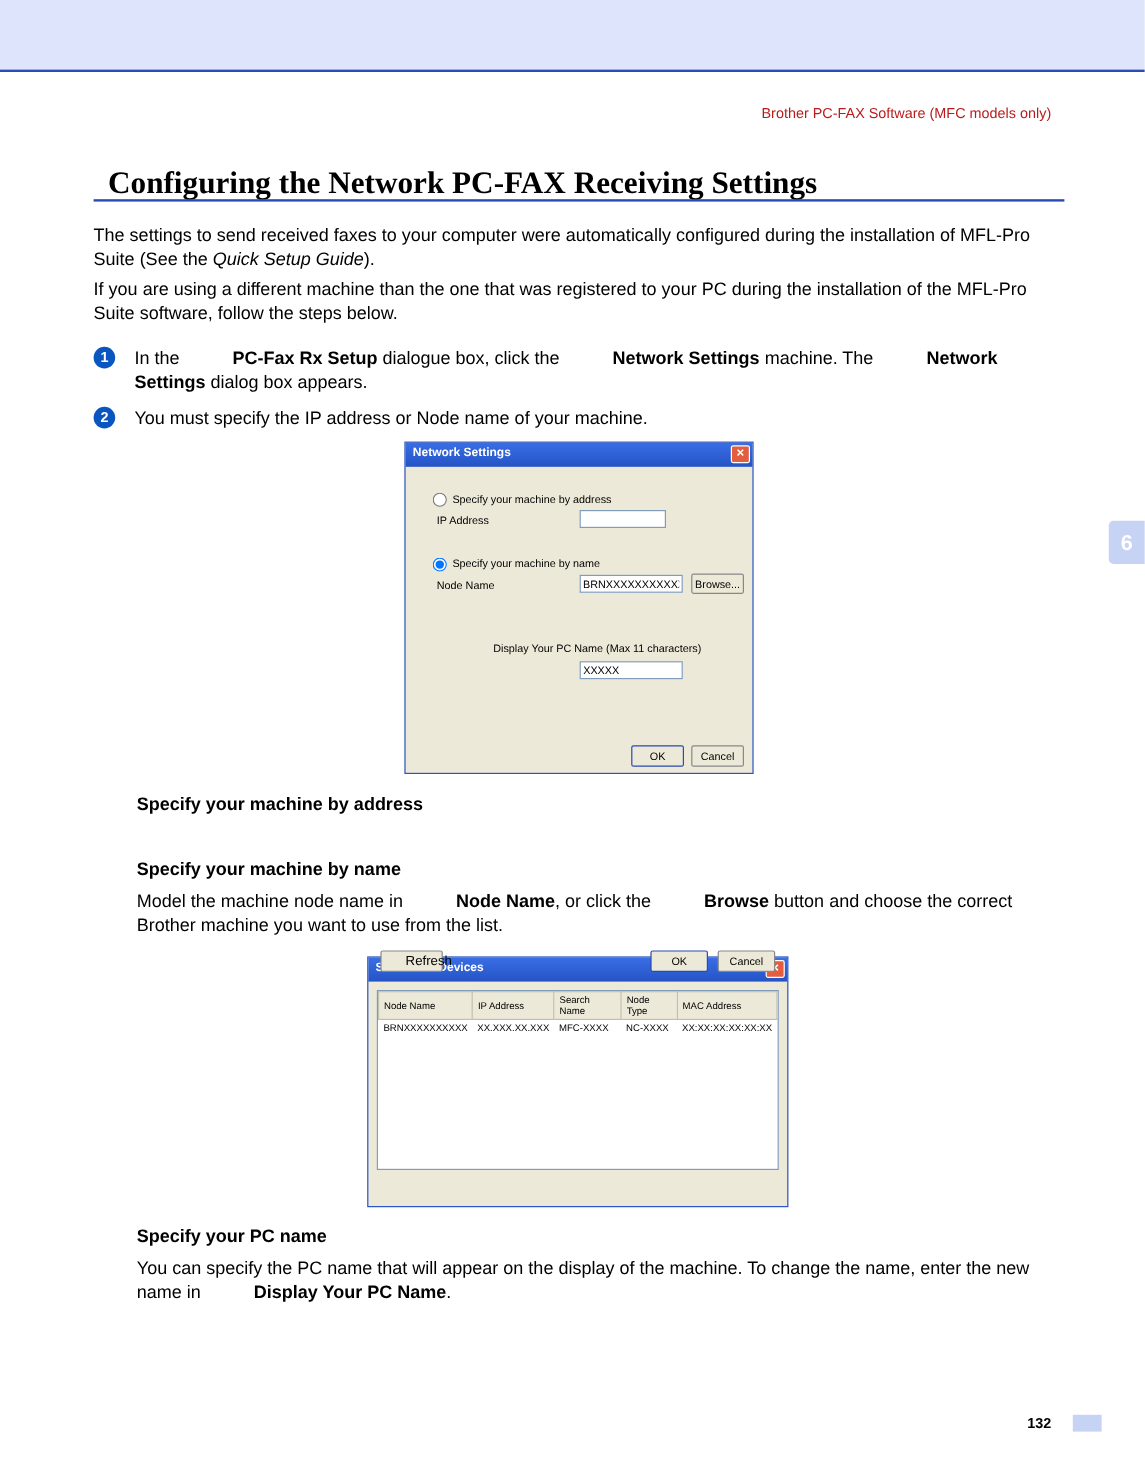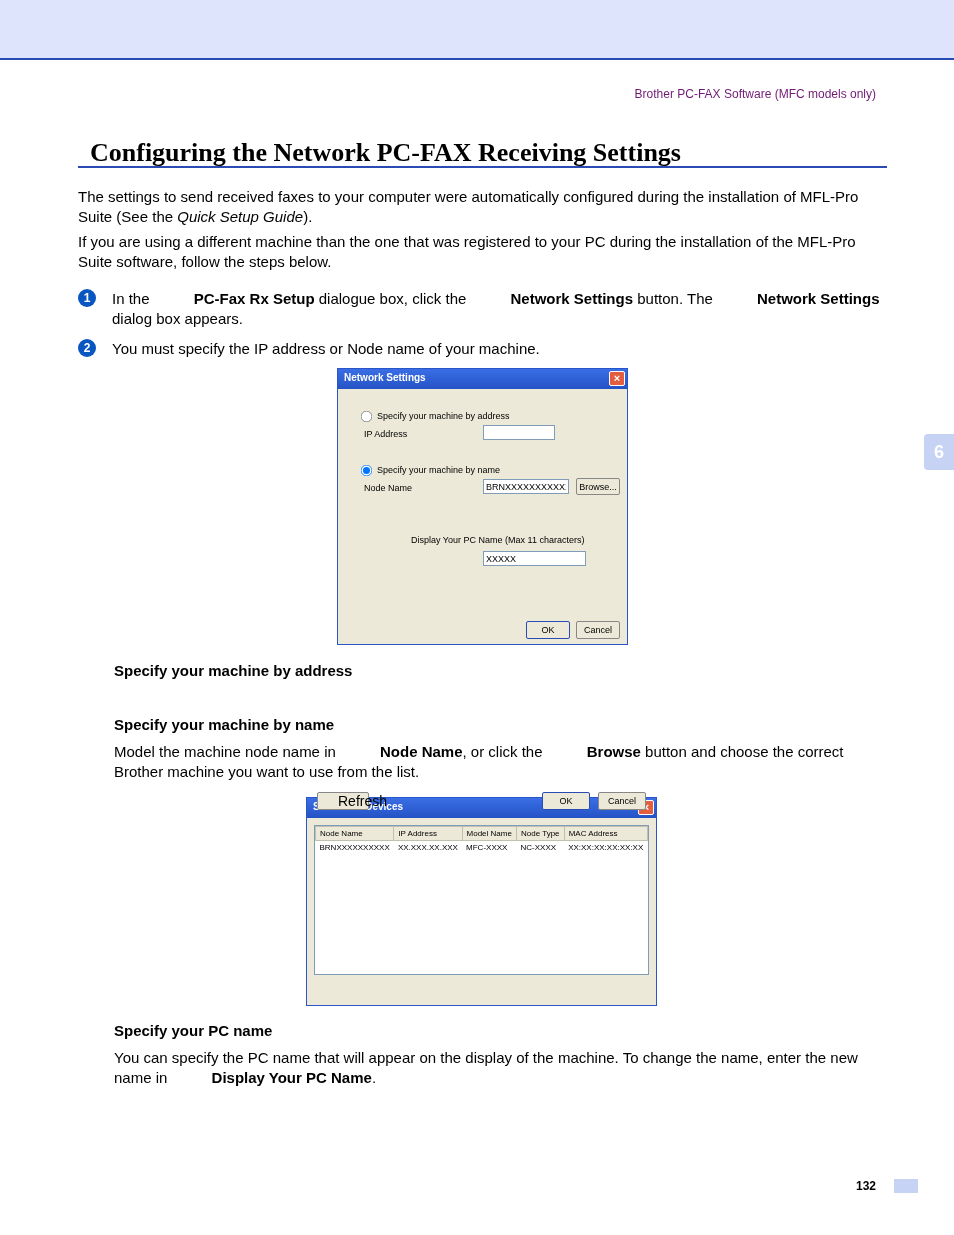--- a/index.html
+++ b/index.html
@@ -2,21 +2,21 @@
 <html><head>
 <meta charset="utf-8">
 <style>
   * { box-sizing: border-box; margin: 0; padding: 0; }
   html, body { width: 954px; background: #fff; font-family: Arial, Helvetica, sans-serif; color: #000; }
   .page { position: relative; width: 954px; height: 1235px; }
 
   .top-band { position: absolute; left: 0; top: 0; width: 954px; height: 58px; background: #dde4fb; }
   .blue-rule { position: absolute; left: 0; top: 58px; width: 954px; height: 2px; background: #2a4ab4; }
 
-  .header-text { position: absolute; right: 78px; top: 87px; font-size: 12px; color: #701a75; }
+  .header-text { position: absolute; right: 78px; top: 87px; font-size: 12px; color: #b91c1c; }
 
   .h1 { position: absolute; left: 90px; top: 138px; font-size: 26px; font-weight: bold; font-family: Liberation Serif, serif; }
   .h1-rule { position: absolute; left: 78px; top: 166px; width: 809px; height: 2px; background: #2a4ab4; }
 
   .p { position: absolute; left: 78px; font-size: 15px; line-height: 20px; width: 809px; }
   .p-intro1 { top: 187px; }
   .p-intro2 { top: 232px; }
 
   .step { position: absolute; left: 78px; width: 809px; }
   .step-badge { position: absolute; left: 0; top: 0; width: 18px; height: 18px; border-radius: 50%; background: #0a56c0; color: #fff; font-size: 12px; font-weight: bold; text-align: center; line-height: 18px; }
@@ -34,39 +34,39 @@
   .dlg1 .radio { position: absolute; left: 22px; }
   .dlg1 .r1 { top: 21px; }
   .dlg1 .r2 { top: 75px; }
   .dlg1 input[type=radio] { transform: scale(0.9); vertical-align: middle; margin-right: 4px; }
   .dlg1 .lbl-ip { position: absolute; left: 26px; top: 40px; }
   .dlg1 .inp-ip { position: absolute; left: 145px; top: 36px; width: 72px; height: 15px; background: #fff; border: 1px solid #7f9db9; padding: 0 2px; font-size: 9px; }
   .dlg1 .lbl-node { position: absolute; left: 26px; top: 94px; }
   .dlg1 .inp-node { position: absolute; left: 145px; top: 90px; width: 86px; height: 15px; background: #fff; border: 1px solid #7f9db9; padding: 0 2px; font-size: 9px; }
   .dlg1 .btn-browse { position: absolute; left: 238px; top: 89px; width: 44px; height: 17px; font-size: 9px; background: #ece9d8; border: 1px solid #888; border-radius: 2px; }
   .dlg1 .lbl-pcname { position: absolute; left: 73px; top: 146px; }
-  .dlg1 .inp-pcname { position: absolute; left: 145px; top: 162px; width: 103px; height: 15px; background: #fff; border: 1px solid #7f9db9; padding: 0 2px; font-size: 9px; }
+  .dlg1 .inp-pcname { position: absolute; left: 145px; top: 162px; width: 86px; height: 15px; background: #fff; border: 1px solid #7f9db9; padding: 0 2px; font-size: 9px; }
   .dlg1 .btn-ok { position: absolute; left: 188px; top: 232px; width: 44px; height: 18px; font-size: 9px; background: #ece9d8; border: 1px solid #2a4ab4; border-radius: 2px; }
   .dlg1 .btn-cancel { position: absolute; left: 238px; top: 232px; width: 44px; height: 18px; font-size: 9px; background: #ece9d8; border: 1px solid #888; border-radius: 2px; }
 
   .sub-h { position: absolute; left: 114px; font-size: 15px; font-weight: bold; }
   .sub-p { position: absolute; left: 114px; width: 773px; font-size: 15px; line-height: 20px; }
 
   .sh1 { top: 662px; }
   .sp1 { top: 688px; }
   .sh2 { top: 716px; }
   .sp2 { top: 742px; }
 
   
   .dlg2 { position: absolute; left: 306px; top: 797px; width: 351px; height: 209px; background: #ece9d8; border: 1px solid #2a55c8; font-family: Tahoma, Arial, sans-serif; }
   .dlg2 .tbl-wrap { position: absolute; left: 7px; top: 7px; right: 7px; height: 150px; background: #fff; border: 1px solid #7f9db9; }
   .dlg2 table { width: 100%; border-collapse: collapse; font-size: 8px; }
   .dlg2 th { background: #ece9d8; border: 1px solid #c0c0b0; font-weight: normal; text-align: left; padding: 2px 4px; }
   .dlg2 td { padding: 2px 4px; white-space: nowrap; }
-  .dlg2 .btn-refresh { position: absolute; left: 10px; bottom: 8px; width: 52px; height: 18px; font-size: 14px; background: #ece9d8; border: 1px solid #888; border-radius: 2px; padding-left: 20px; }
+  .dlg2 .btn-refresh { position: absolute; left: 10px; bottom: 8px; width: 52px; height: 18px; font-size: 11px; background: #ece9d8; border: 1px solid #888; border-radius: 2px; padding-left: 20px; }
   .dlg2 .btn-ok { position: absolute; right: 66px; bottom: 8px; width: 48px; height: 18px; font-size: 9px; background: #ece9d8; border: 1px solid #2a4ab4; border-radius: 2px; }
   .dlg2 .btn-cancel { position: absolute; right: 10px; bottom: 8px; width: 48px; height: 18px; font-size: 9px; background: #ece9d8; border: 1px solid #888; border-radius: 2px; }
 
   .sh3 { top: 1022px; }
   .sp3 { top: 1048px; }
 
   .side-tab { position: absolute; right: 0; top: 434px; width: 30px; height: 36px; background: #c7d3f5; border-top-left-radius: 4px; border-bottom-left-radius: 4px; color: #fff; font-size: 18px; font-weight: bold; text-align: center; line-height: 36px; }
 
   .page-num { position: absolute; right: 78px; bottom: 42px; font-size: 12px; font-weight: bold; }
   .foot-accent { position: absolute; right: 36px; bottom: 42px; width: 24px; height: 14px; background: #c7d3f5; }
@@ -87,21 +87,21 @@
   <div class="h1-rule"></div>
 
   <div class="p p-intro2">If you are using a different machine than the one that was registered to your PC during the installation of the MFL-Pro Suite software, follow the steps below.</div>
   <div class="p p-intro1">
     <span>The settings to send received faxes to your computer were automatically configured during the installation of MFL-Pro Suite (See the </span><i>Quick Setup Guide</i><span>).</span>
   </div>
 
   <div class="step step1">
     <div class="step-badge">1</div>
     <div class="step-text">
-      <span>In the </span><b>PC-Fax Rx Setup</b><span> dialogue box, click the </span><b>Network Settings</b><span> button. The </span><b>Network Settings</b><span> dialog box appears.</span>
+      <span>In the </span><b>PC-Fax Rx Setup</b><span> dialogue box, click the </span><b>Network Settings</b><span> machine. The </span><b>Network Settings</b><span> dialog box appears.</span>
     </div>
   </div>
 
   <div class="step step2">
     <div class="step-badge">2</div>
     <div class="step-text">You must specify the IP address or Node name of your machine.</div>
   </div>
 
   <div class="dlg1">
     <div class="titlebar">
@@ -138,21 +138,21 @@
       <span>Search for Devices</span>
       <div class="close-x">×</div>
     </div>
     <div class="dlg-body">
       <div class="tbl-wrap">
         <table>
           <tbody>
               <tr>
             <th>Node Name</th>
             <th>IP Address</th>
-            <th>Model Name</th>
+            <th>Search Name</th>
             <th>Node Type</th>
             <th>MAC Address</th>
           </tr>
           <tr>
             <td>BRNXXXXXXXXXX</td>
             <td>XX.XXX.XX.XXX</td>
             <td>MFC-XXXX</td>
             <td>NC-XXXX</td>
             <td>XX:XX:XX:XX:XX:XX</td>
           </tr>

